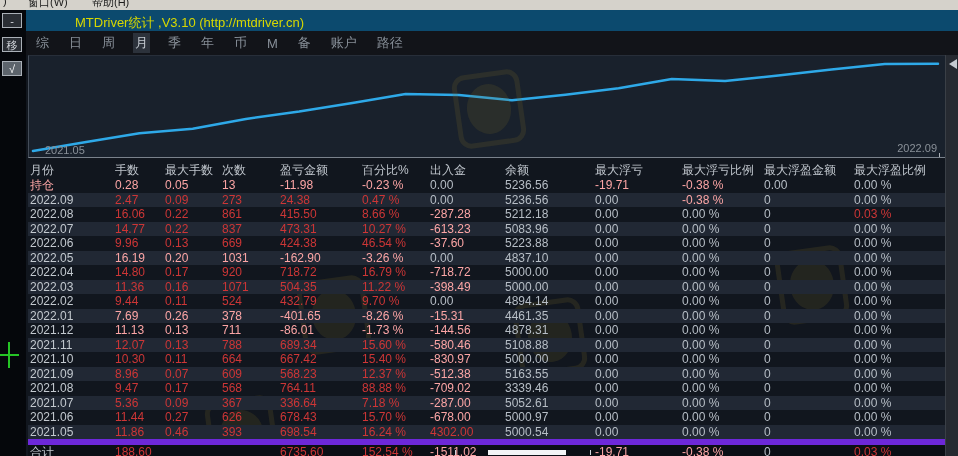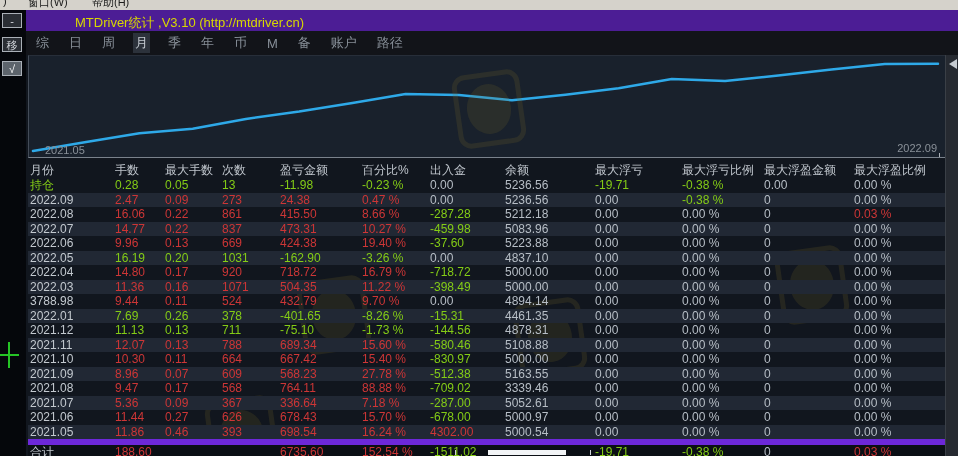--- a/index.html
+++ b/index.html
@@ -13,21 +13,21 @@
   .os-strip{position:absolute;top:0;left:0;width:958px;height:10px;background:#d5d2cb;overflow:hidden;border-bottom:1px solid #8a8a8a;}
   .os-item{position:absolute;top:-5px;font-size:11px;color:#1b1b1b;white-space:nowrap;}
   
   .rail{position:absolute;left:0;top:10px;width:26px;height:446px;background:#05070b;z-index:5;}
   .rail-btn{position:absolute;left:2px;width:20px;height:15px;background:#2a2e34;border:1px solid #aab0b7;color:#d6dadf;
     font-size:11px;line-height:14px;text-align:center;box-sizing:border-box;cursor:pointer;}
   .rail-btn.check{background:#5d646c;color:#fff;}
   .crosshair-h{position:absolute;left:0;top:344px;width:19px;height:2px;background:#25c425;}
   .crosshair-v{position:absolute;left:8px;top:332px;width:2px;height:26px;background:#25c425;}
   
-  .titlebar{position:absolute;top:10px;left:26px;width:932px;height:21px;background:#4c1d95;}
+  .titlebar{position:absolute;top:10px;left:26px;width:932px;height:21px;background:#0c4a6e;}
   .title{position:absolute;left:49px;top:4px;font-size:13px;color:#d8d800;white-space:nowrap;}
   
   .menubar{position:absolute;top:31px;left:26px;width:932px;height:24px;background:#121419;display:flex;align-items:center;}
   .mitem{margin:0 8px;font-size:13px;color:#878f98;cursor:pointer;padding:1px 2px;white-space:nowrap;}
   .mitem.active{background:#2c323b;color:#c6ccd3;}
   .mitem.path-gap{}
   
   .chart{position:absolute;left:28px;top:55px;width:917px;height:103px;background:#19212c;
     border-left:1px solid #444c58;border-bottom:1px solid #7a828c;border-top:1px solid #272e39;box-sizing:border-box;}
   .chart svg{position:absolute;left:0;top:0;}
@@ -42,21 +42,21 @@
   
   .table{position:absolute;left:28px;top:163px;width:917px;font-size:12px;}
   .trow{display:grid;grid-template-columns:85px 50px 57px 58px 82px 68px 75px 90px 87px 82px 90px auto;
     height:14.5px;line-height:14.5px;padding-left:2px;white-space:nowrap;}
   .thead{height:15px;line-height:15px;color:#bfc5cc;}
   .trow.alt{background:#212834;}
   .trow.total{background:#0b0f15;border-top:6px solid #6d28d9;border-bottom:1px solid #6a727c;box-sizing:content-box;}
   .cell{overflow:hidden;}
   .month{color:#c3c9cf;}
   .c-r{color:#cd3636;}
-  .c-g{color:#84cc16;}
+  .c-g{color:#fca5a5;}
   .c-w{color:#b7bec6;}
   
   .hthumb{position:absolute;left:488px;top:450px;width:78px;height:5px;background:#f2f4f6;}
   .htick{position:absolute;top:450px;width:1px;height:5px;background:#cfd4da;}
   
   .wm{position:absolute;width:58px;height:64px;border:5px solid rgba(122,104,40,.20);border-radius:13px;transform:rotate(-8deg);pointer-events:none;}
   .wm::after{content:'';position:absolute;inset:7px;border-radius:50%;background:rgba(122,104,40,.18);}
 </style>
 </head>
 <body>
@@ -172,34 +172,34 @@
         <span class="cell c-w">0</span>
         <span class="cell c-r">0.03 %</span>
       </div>
       <div class="trow alt">
         <span class="cell month">2022.07</span>
         <span class="cell c-r">14.77</span>
         <span class="cell c-r">0.22</span>
         <span class="cell c-r">837</span>
         <span class="cell c-r">473.31</span>
         <span class="cell c-r">10.27 %</span>
-        <span class="cell c-g">-459.98</span>
+        <span class="cell c-g">-613.23</span>
         <span class="cell c-w">5083.96</span>
         <span class="cell c-w">0.00</span>
         <span class="cell c-w">0.00 %</span>
         <span class="cell c-w">0</span>
         <span class="cell c-w">0.00 %</span>
       </div>
       <div class="trow">
         <span class="cell month">2022.06</span>
         <span class="cell c-r">9.96</span>
         <span class="cell c-r">0.13</span>
         <span class="cell c-r">669</span>
         <span class="cell c-r">424.38</span>
-        <span class="cell c-r">19.40 %</span>
+        <span class="cell c-r">46.54 %</span>
         <span class="cell c-g">-37.60</span>
         <span class="cell c-w">5223.88</span>
         <span class="cell c-w">0.00</span>
         <span class="cell c-w">0.00 %</span>
         <span class="cell c-w">0</span>
         <span class="cell c-w">0.00 %</span>
       </div>
       <div class="trow alt">
         <span class="cell month">2022.05</span>
         <span class="cell c-g">16.19</span>
@@ -236,21 +236,21 @@
         <span class="cell c-r">504.35</span>
         <span class="cell c-r">11.22 %</span>
         <span class="cell c-g">-398.49</span>
         <span class="cell c-w">5000.00</span>
         <span class="cell c-w">0.00</span>
         <span class="cell c-w">0.00 %</span>
         <span class="cell c-w">0</span>
         <span class="cell c-w">0.00 %</span>
       </div>
       <div class="trow">
-        <span class="cell month">3788.98</span>
+        <span class="cell month">2022.02</span>
         <span class="cell c-r">9.44</span>
         <span class="cell c-r">0.11</span>
         <span class="cell c-r">524</span>
         <span class="cell c-r">432.79</span>
         <span class="cell c-r">9.70 %</span>
         <span class="cell c-w">0.00</span>
         <span class="cell c-w">4894.14</span>
         <span class="cell c-w">0.00</span>
         <span class="cell c-w">0.00 %</span>
         <span class="cell c-w">0</span>
@@ -268,21 +268,21 @@
         <span class="cell c-w">0.00</span>
         <span class="cell c-w">0.00 %</span>
         <span class="cell c-w">0</span>
         <span class="cell c-w">0.00 %</span>
       </div>
       <div class="trow">
         <span class="cell month">2021.12</span>
         <span class="cell c-g">11.13</span>
         <span class="cell c-g">0.13</span>
         <span class="cell c-g">711</span>
-        <span class="cell c-g">-75.10</span>
+        <span class="cell c-g">-86.01</span>
         <span class="cell c-g">-1.73 %</span>
         <span class="cell c-g">-144.56</span>
         <span class="cell c-w">4878.31</span>
         <span class="cell c-w">0.00</span>
         <span class="cell c-w">0.00 %</span>
         <span class="cell c-w">0</span>
         <span class="cell c-w">0.00 %</span>
       </div>
       <div class="trow alt">
         <span class="cell month">2021.11</span>
@@ -311,21 +311,21 @@
         <span class="cell c-w">0.00 %</span>
         <span class="cell c-w">0</span>
         <span class="cell c-w">0.00 %</span>
       </div>
       <div class="trow alt">
         <span class="cell month">2021.09</span>
         <span class="cell c-r">8.96</span>
         <span class="cell c-r">0.07</span>
         <span class="cell c-r">609</span>
         <span class="cell c-r">568.23</span>
-        <span class="cell c-r">27.78 %</span>
+        <span class="cell c-r">12.37 %</span>
         <span class="cell c-g">-512.38</span>
         <span class="cell c-w">5163.55</span>
         <span class="cell c-w">0.00</span>
         <span class="cell c-w">0.00 %</span>
         <span class="cell c-w">0</span>
         <span class="cell c-w">0.00 %</span>
       </div>
       <div class="trow">
         <span class="cell month">2021.08</span>
         <span class="cell c-r">9.47</span>

